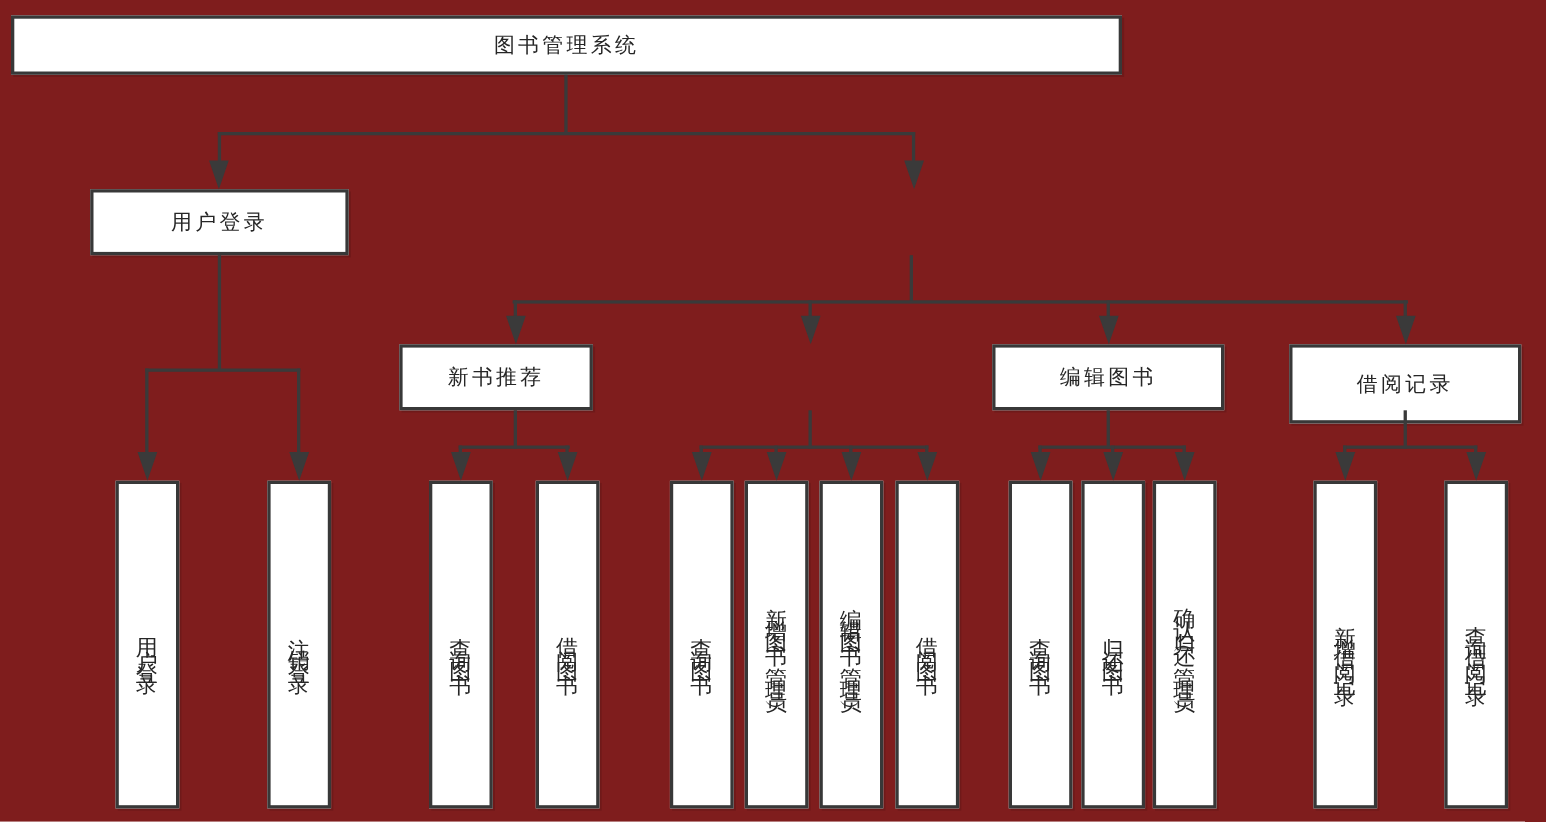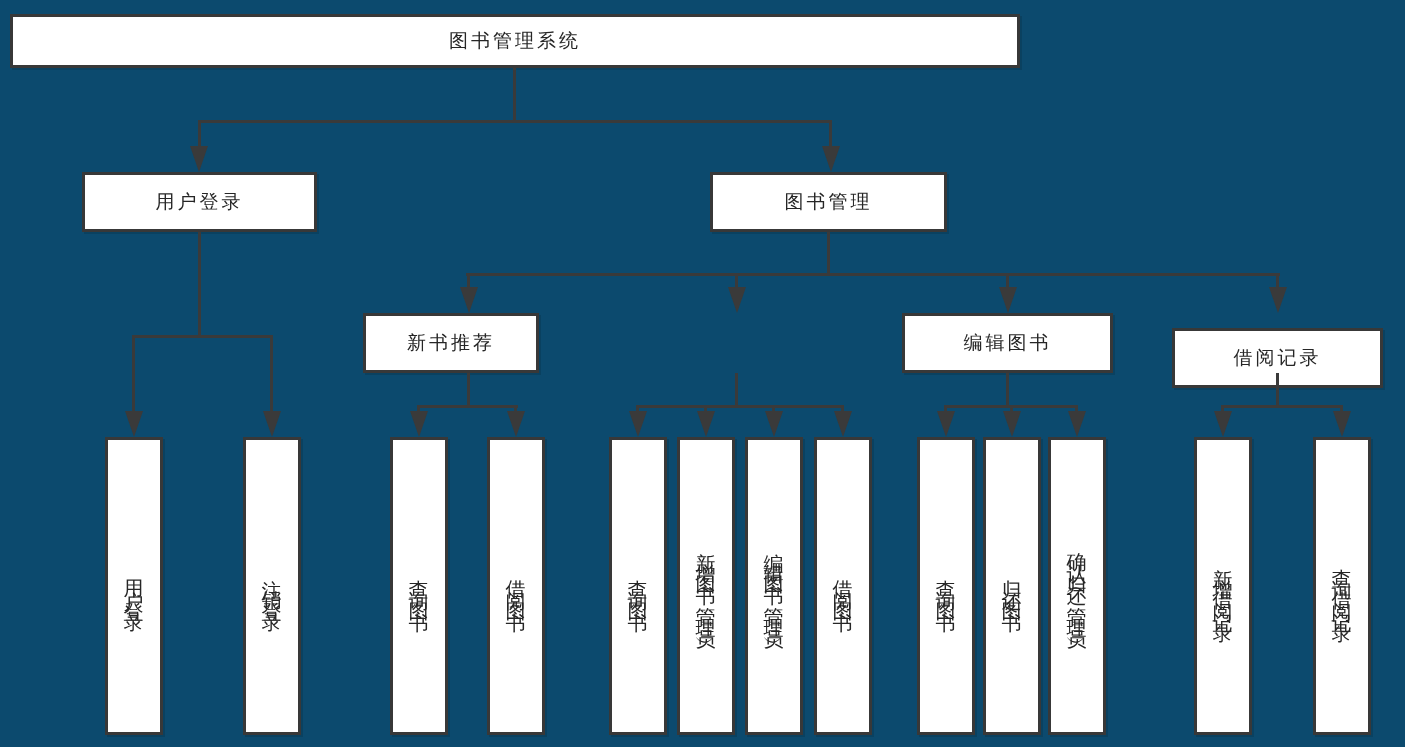--- a/index.html
+++ b/index.html
@@ -1,19 +1,19 @@
 <!DOCTYPE html>
 <html><head>
 <meta charset="utf-8">
 <style>
   html,body{margin:0;padding:0;background:#ffffff;}
   #canvas{
     position:relative;
     width:1405px;height:747px;
-    background:#0c4a6e;
+    background:#7f1d1d;
     overflow:hidden;
     font-family:"DejaVu Sans",sans-serif;
   }
   .node{
     position:absolute;
     box-sizing:border-box;
     border:3px solid #383838;
     background:#ffffff;
     color:#262626;
     display:flex;
@@ -50,25 +50,24 @@
   }
 </style>
 </head>
 <body>
 
 <div id="canvas">
 
   <div class="node" style="left:10px;top:14px;width:1010px;height:54px;">图书管理系统</div>
 
   <div class="node" style="left:82px;top:172px;width:235px;height:60px;">用户登录</div>
-  <div class="node" style="left:710px;top:172px;width:237px;height:60px;">图书管理</div>
 
   <div class="node" style="left:363px;top:313px;width:176px;height:60px;">新书推荐</div>
   <div class="node" style="left:902px;top:313px;width:211px;height:60px;">编辑图书</div>
-  <div class="node" style="left:1172px;top:328px;width:211px;height:60px;">借阅记录</div>
+  <div class="node" style="left:1172px;top:313px;width:211px;height:72px;">借阅记录</div>
 
   <div class="node leaf" style="left:105px;">用户登录</div>
   <div class="node leaf" style="left:243px;">注销登录</div>
 
   <div class="node leaf" style="left:390px;">查询图书</div>
   <div class="node leaf" style="left:487px;">借阅图书</div>
 
   <div class="node leaf" style="left:609px;">查询图书</div>
   <div class="node leaf" style="left:677px;">新增图书（管理员）</div>
   <div class="node leaf" style="left:745px;">编辑图书（管理员）</div>

